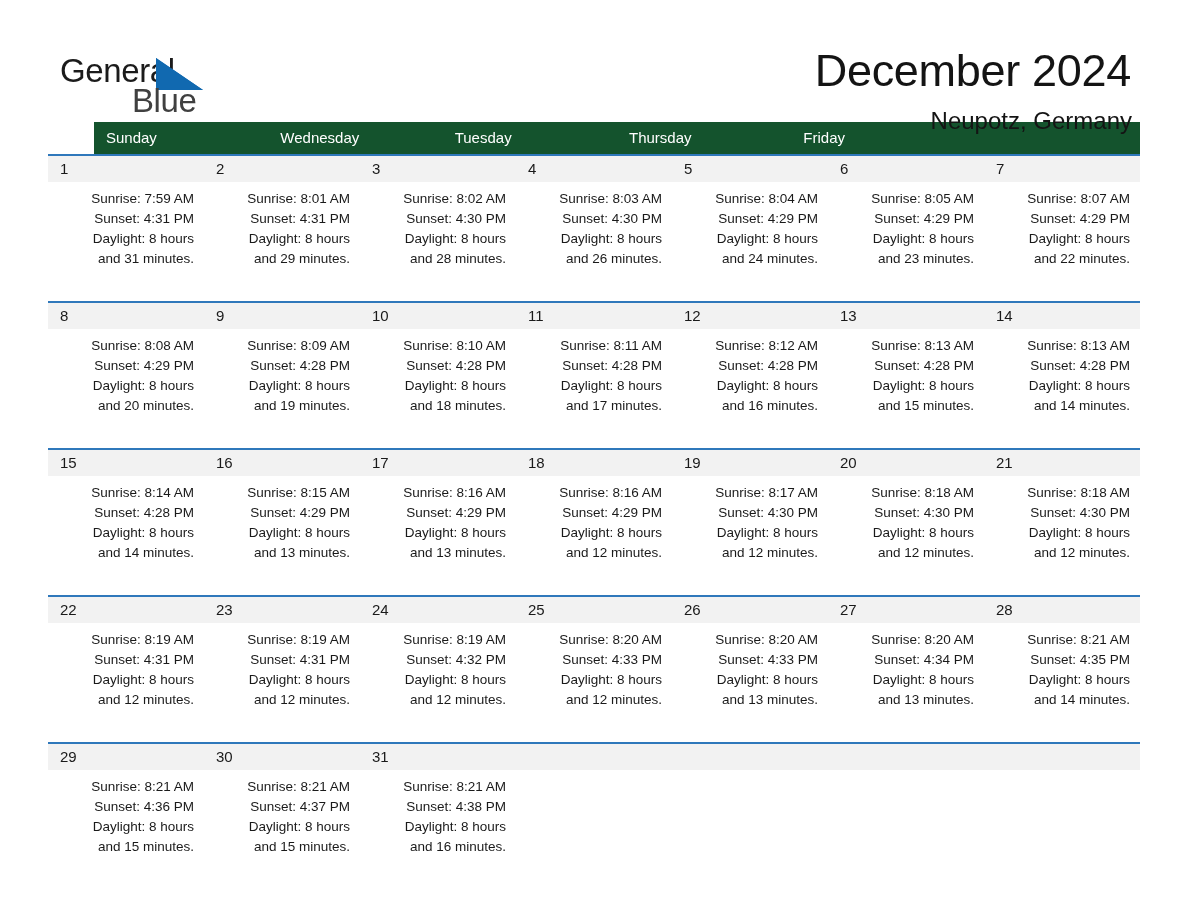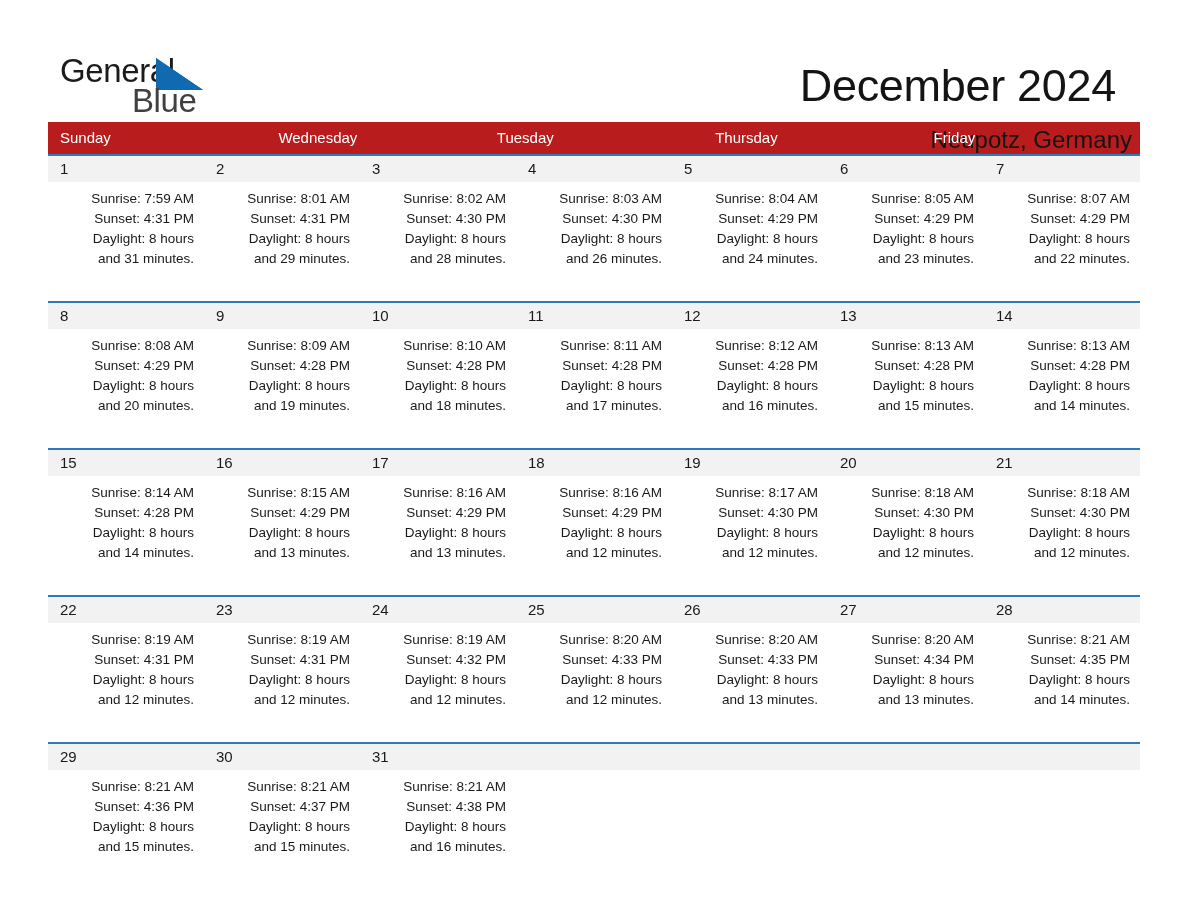--- a/index.html
+++ b/index.html
@@ -69,43 +69,44 @@
   .title-block {
     text-align: right;
     padding-top: 2px;
   }
   .month-title {
     font-size: 45px;
     font-weight: normal;
     color: #141414;
     line-height: 1.06;
     letter-spacing: -0.3px;
-    margin: 16px;
+    margin: 1px;
     white-space: nowrap;
   }
   .location {
     font-size: 24px;
     font-weight: normal;
     color: #141414;
     line-height: 1.2;
     margin: 12px 0 4px 0;
     white-space: nowrap;
   }
 
   
   .calendar {
     margin: 12px 48px 0 48px;
     width: 1092px;
   }
 
   .weekdays {
     display: grid;
-    grid-template-columns: repeat(5, 1fr);
-    background: #b91c1c;
+    grid-template-columns: repeat(6, 1fr);
+    background: #14532d;
     height: 32px;
+    margin-left: 46px;
   }
   .weekday {
     color: #ffffff;
     font-size: 15px;
     line-height: 32px;
     padding-left: 12px;
     white-space: nowrap;
   }
 
   .week {

